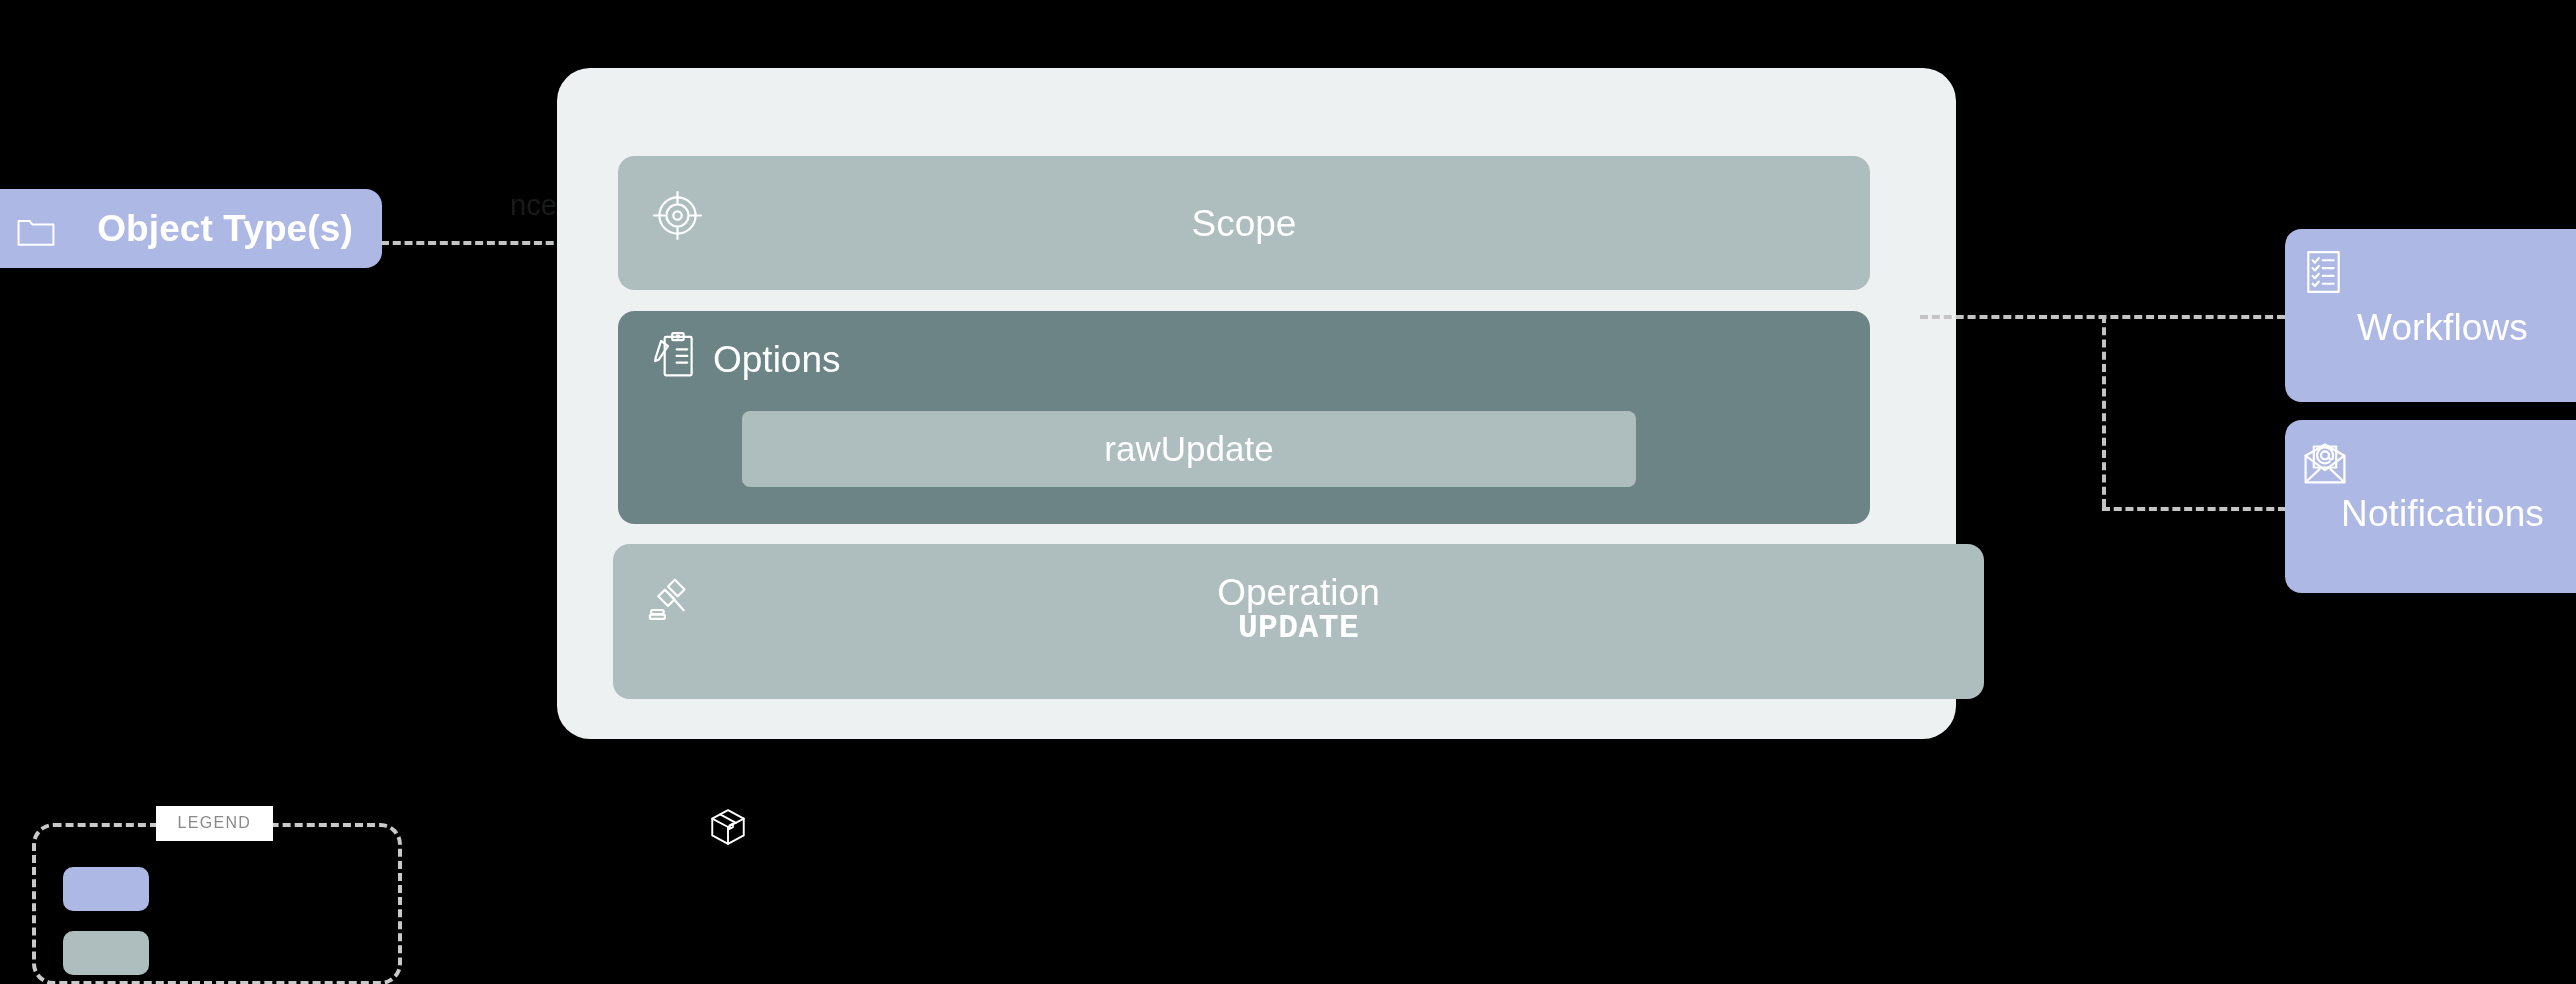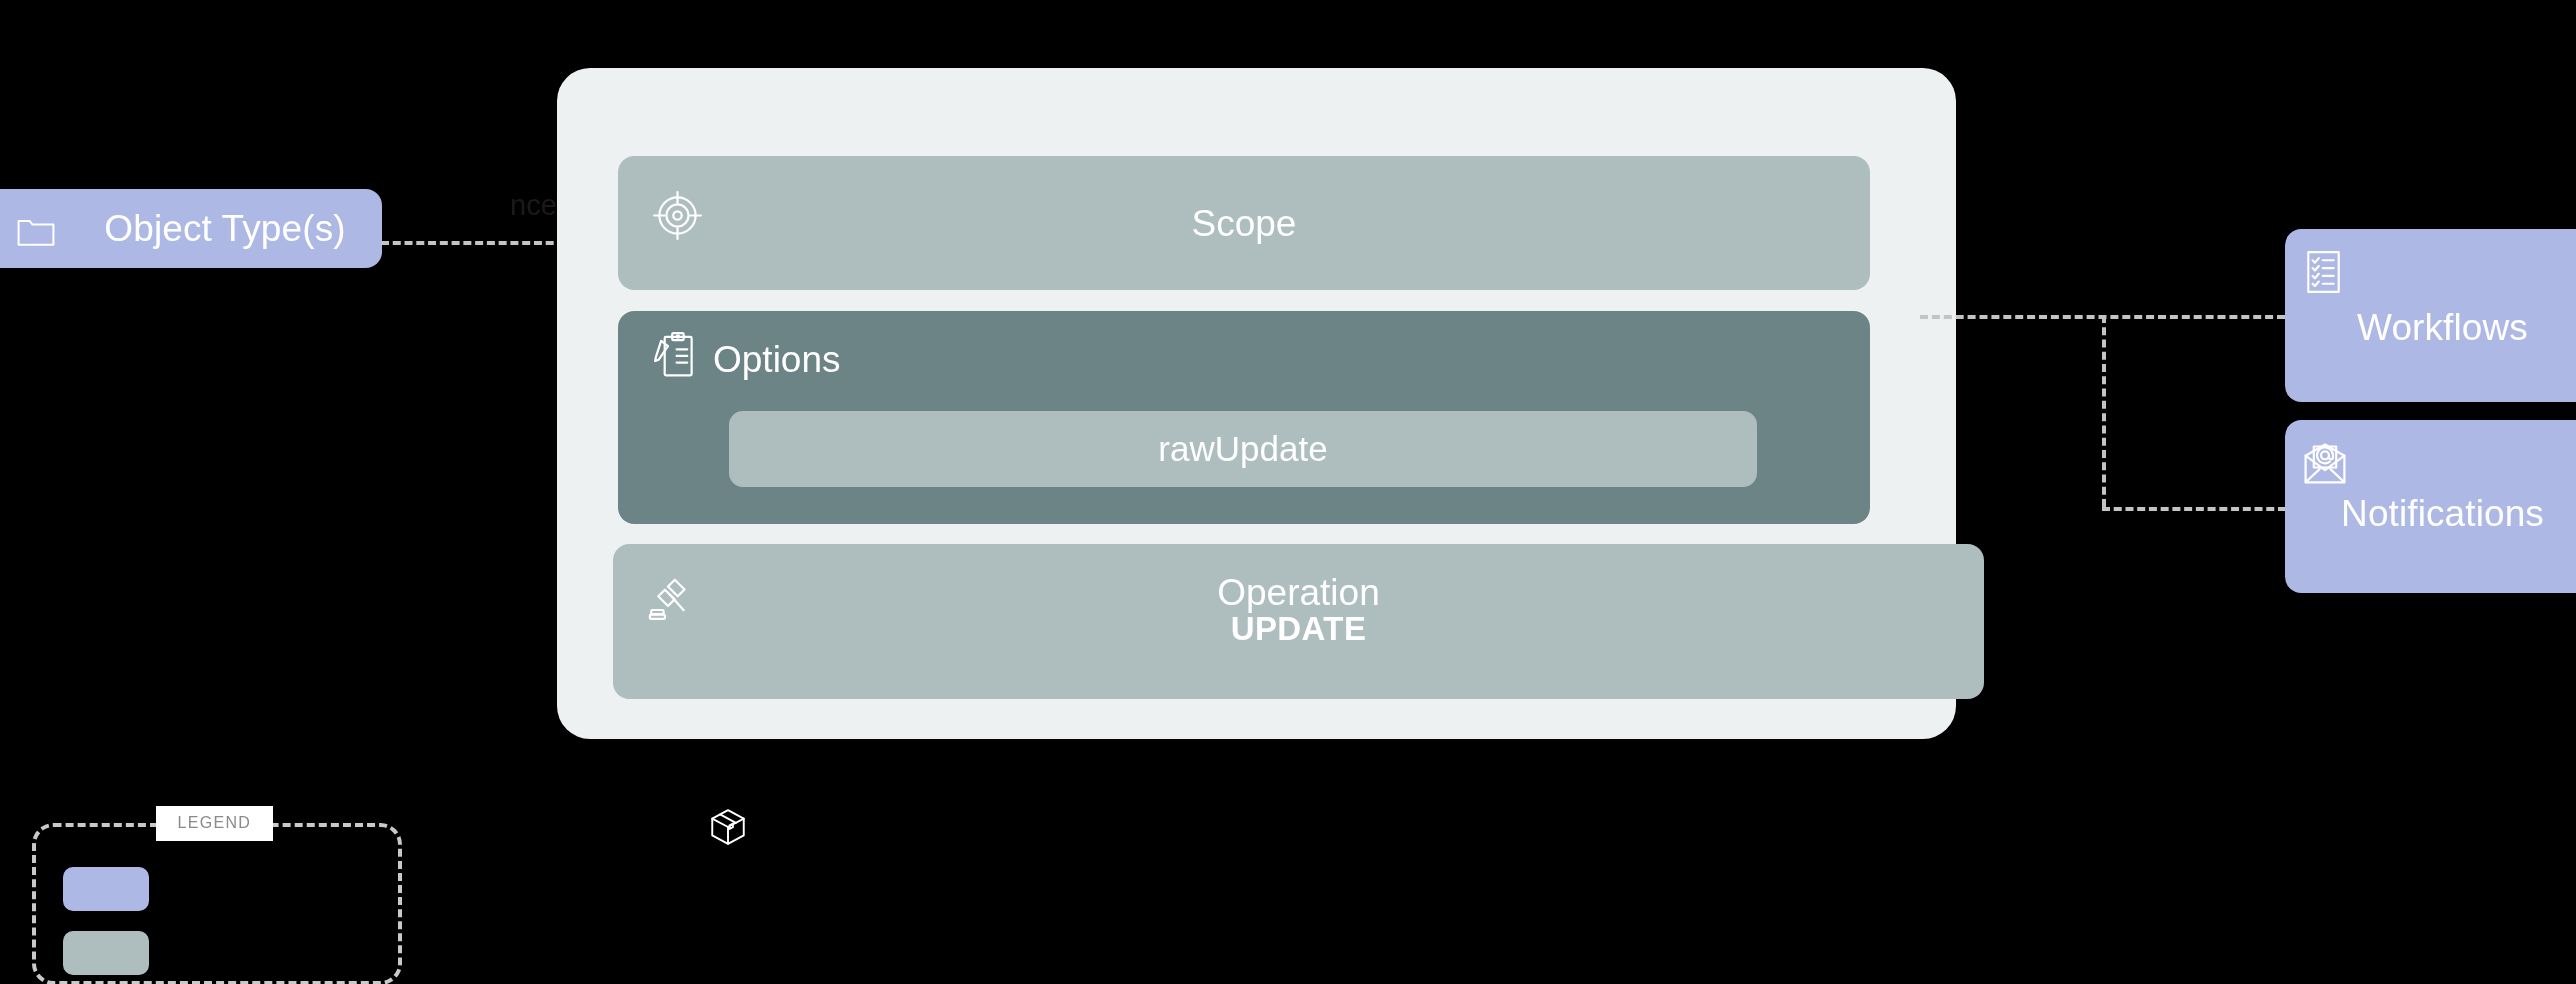--- a/index.html
+++ b/index.html
@@ -78,20 +78,21 @@
     font-size: 37px;
     color: #ffffff;
     line-height: 1.06;
     white-space: nowrap;
   }
   .bar-title .sub {
     display: block;
     font-size: 33px;
     font-weight: bold;
     letter-spacing: 0.4px;
+    font-family: Liberation Mono, monospace;
   }
 
   .chip {
     position: absolute;
     background: #aebdbd;
     border-radius: 14px;
     display: flex;
     align-items: center;
     justify-content: center;
   }
@@ -151,21 +152,21 @@
 <body>
 
 <div class="canvas">
 
   <div class="node node-purple" style="left:0px; top:189px; width:382px; height:79px; border-top-left-radius:0; border-bottom-left-radius:0;">
     <span class="node-icon" style="top:20px; left:14px; width:44px; height:44px;">
       <svg viewBox="0 0 24 24" fill="none" stroke="#ffffff" stroke-width="1.1" stroke-linecap="round" stroke-linejoin="round">
         <path d="M2.5 6.5h6l1.6 2h11.4v11H2.5z"></path>
       </svg>
     </span>
-    <span class="node-label" style="margin-left:68px;">Object Type(s)</span>
+    <span class="node-label" style="margin-left:68px;font-weight:bold;">Object Type(s)</span>
   </div>
 
   <div class="edge-h" style="left:381px; top:241px; width:208px;"></div>
   <div class="edge-label" style="left:510px; top:189px;">nce</div>
 
   <div class="panel" style="left:521px; top:68px; width:1399px; height:671px;">
 
     <div class="bar bar-light" style="left:61px; top:88px; width:1252px; height:134px;">
       <span class="bar-icon" style="left:33px; top:33px;">
         <svg viewBox="0 0 24 24" fill="none" stroke="#ffffff" stroke-width="1" stroke-linecap="round">
@@ -188,21 +189,21 @@
           <rect x="9.6" y="1.9" width="5.2" height="3.1" rx="0.5"></rect>
           <circle cx="12.2" cy="3.4" r="0.55"></circle>
           <line x1="11.6" y1="9.2" x2="16.4" y2="9.2"></line>
           <line x1="11.6" y1="12.2" x2="16.4" y2="12.2"></line>
           <line x1="11.6" y1="15.2" x2="16.4" y2="15.2"></line>
           <path d="M4.6 5.4l3.1 2.4-4.2 6.1-1.6.6.3-1.8z"></path>
         </svg>
       </span>
       <span class="bar-title" style="left:95px; top:29px;">Options</span>
 
-      <div class="chip" style="left:111px; top:100px; width:1028px; height:76px;">
+      <div class="chip" style="left:124px; top:100px; width:894px; height:76px;border-radius:8px;">
         <span class="chip-label">rawUpdate</span>
       </div>
     </div>
 
     <div class="bar bar-light" style="left:56px; top:476px; width:1371px; height:155px;">
       <span class="bar-icon" style="left:34px; top:30px;">
         <svg viewBox="0 0 24 24" fill="none" stroke="#ffffff" stroke-width="1" stroke-linecap="round" stroke-linejoin="round">
           <path d="M12.6 2.6l4.4 4.4-3.1 3.1-4.4-4.4z"></path>
           <path d="M8.1 7.1l4.4 4.4-3 3-4.4-4.4z"></path>
           <line x1="10.6" y1="9.6" x2="16.6" y2="16.4"></line>

